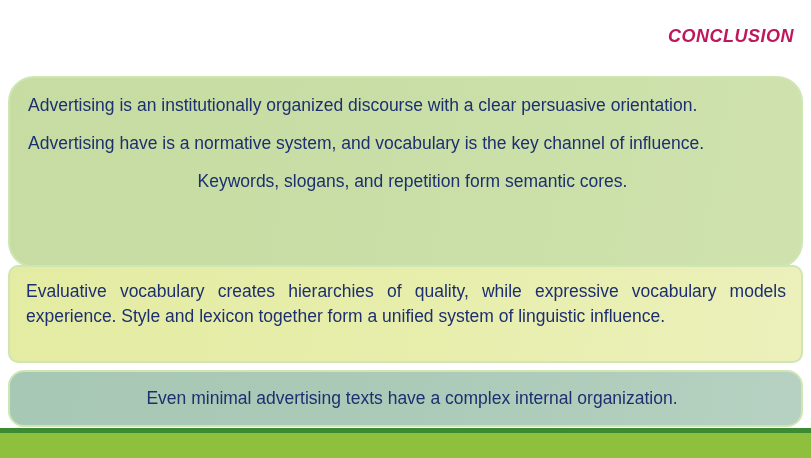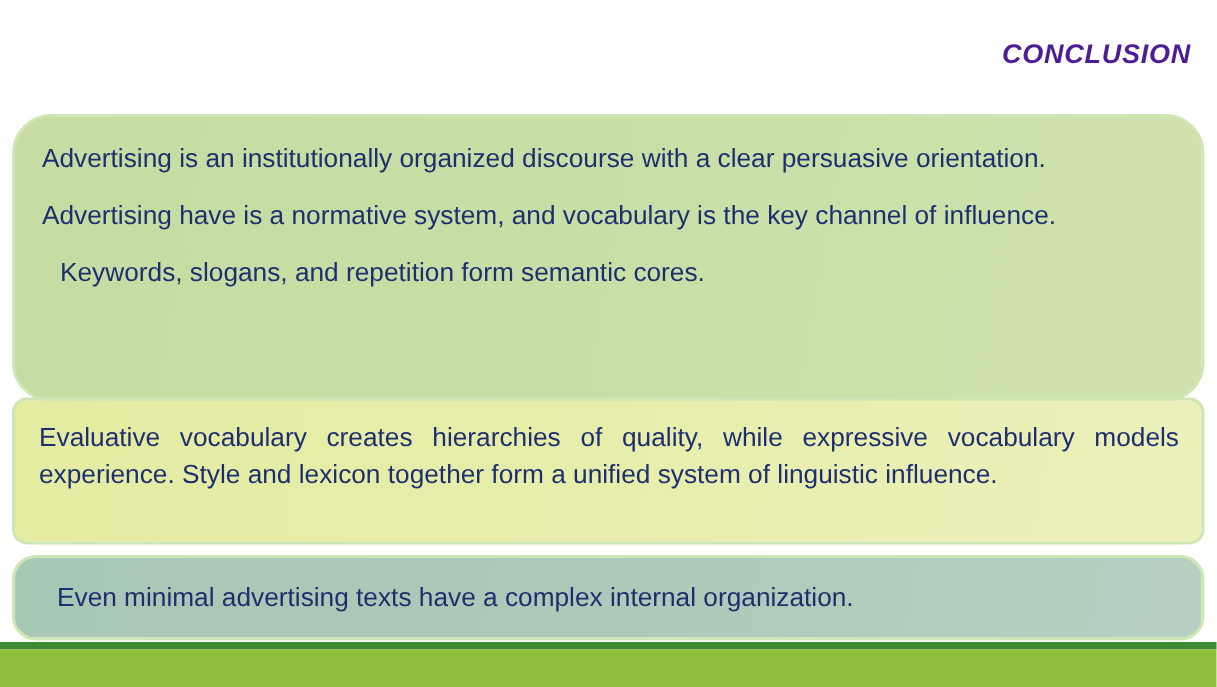--- a/index.html
+++ b/index.html
@@ -23,21 +23,21 @@
 
   
   .slide-title {
     position: absolute;
     top: 26px;
     right: 17px;
     font-size: 18px;
     font-weight: bold;
     font-style: italic;
     letter-spacing: 0.5px;
-    color: #4c1d95;
+    color: #be185d;
     text-align: right;
     white-space: nowrap;
   }
 
   
   .box {
     position: absolute;
     left: 8px;
     width: 795px;
     box-sizing: border-box;
@@ -54,21 +54,21 @@
 
   .box p {
     margin: 0 0 11px 0;
     text-align: justify;
     text-justify: inter-word;
   }
   .box p:last-child {
     margin-bottom: 0;
   }
   .box p.nojustify {
-    text-align: left;
+    text-align: center;
     margin-left: 12px;
   }
 
   
   #box-conclusions-primary {
     top: 76px;
     height: 192px;
     background: linear-gradient(100deg, #c6dca2 0%, #c9dea6 45%, #cfe2ae 100%);
     border-radius: 26px;
   }

